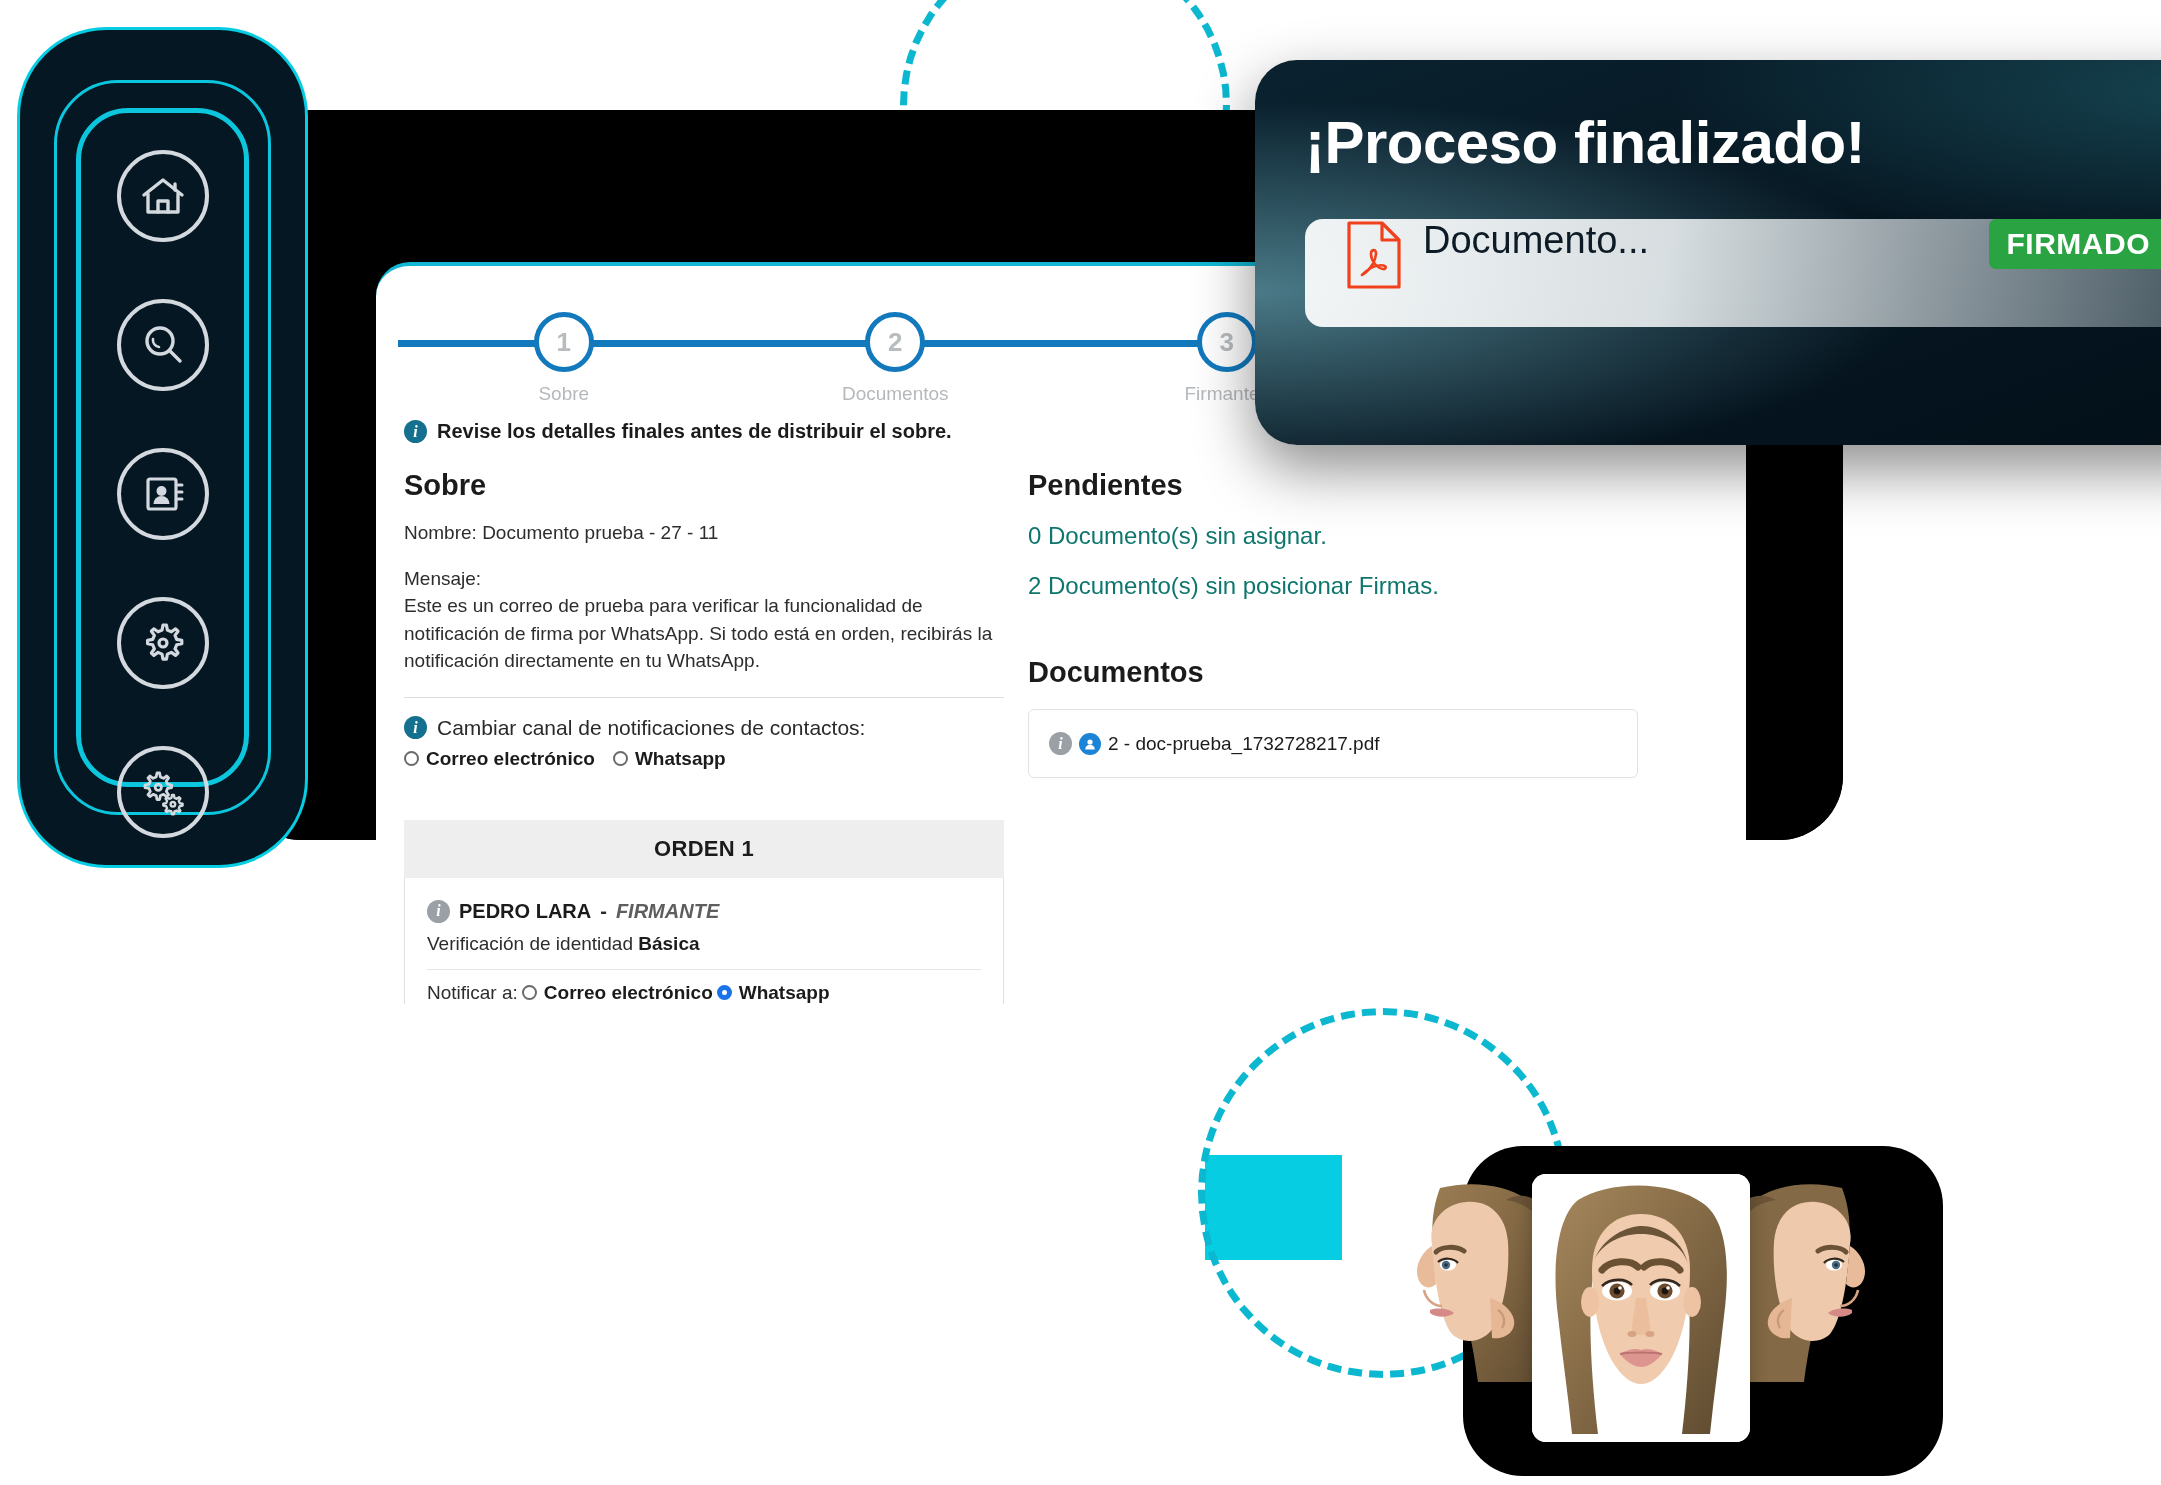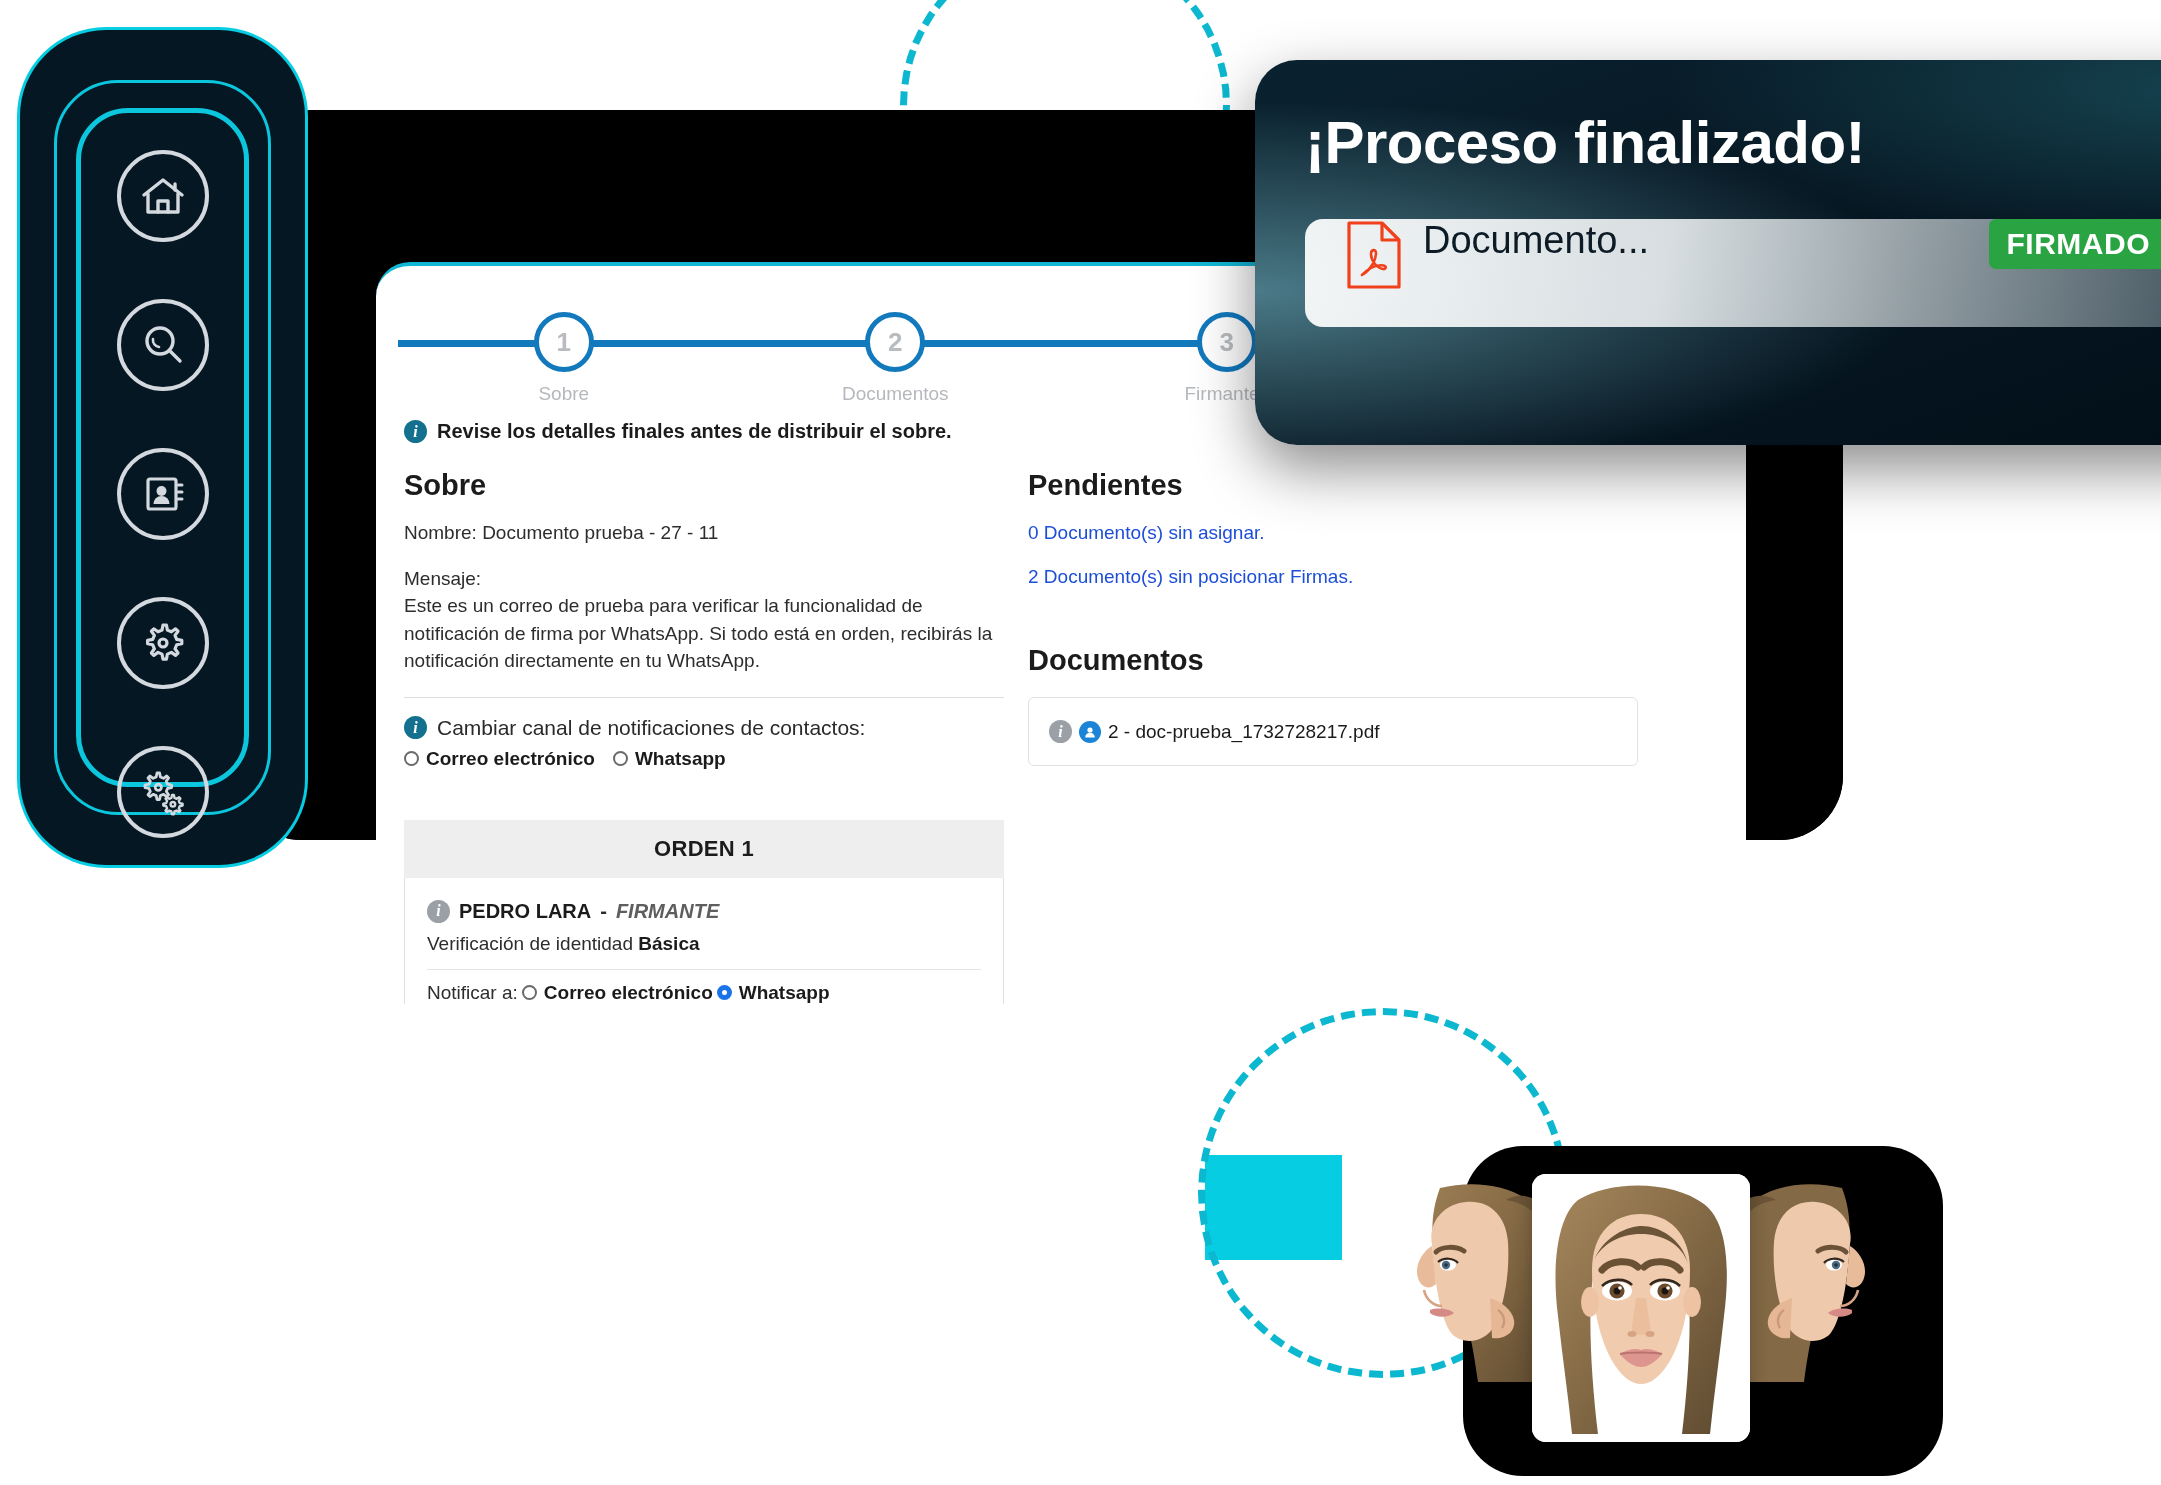--- a/index.html
+++ b/index.html
@@ -178,21 +178,21 @@
     font-size: 20px; font-weight: bold; color: #1b1b1b;
   }
   .signer-role { font-style: italic; color: #5e5e5e; font-weight: bold; }
   .verif-line { font-size: 19px; color: #2d2d2d; margin-top: 10px; }
   .verif-line b { color: #1b1b1b; }
   .notify-divider { height: 1px; background: #e4e4e4; margin: 14px 0 12px 0; }
   .notify-row { display: flex; align-items: center; gap: 4px; }
   .notify-label { font-size: 19px; color: #2d2d2d; }
 
   
-  .pend-line { font-size: 19px; color: #1d4ed8; margin-bottom: 22px; }
+  .pend-line { font-size: 24px; color: #0f766e; margin-bottom: 22px; }
   .docs-title { margin-top: 56px; }
   .doc-box {
     border: 1px solid #e2e2e2; border-radius: 6px;
     padding: 22px 20px; background: #ffffff;
   }
   .doc-entry {
     display: flex; align-items: center; gap: 7px;
     font-size: 19px; color: #1b1b1b;
   }
   .user-badge {

